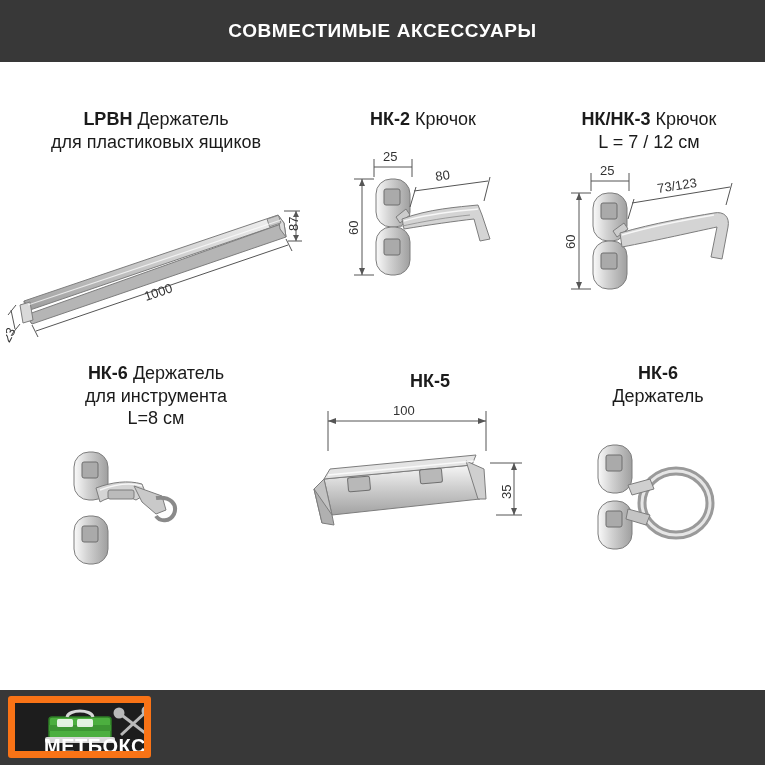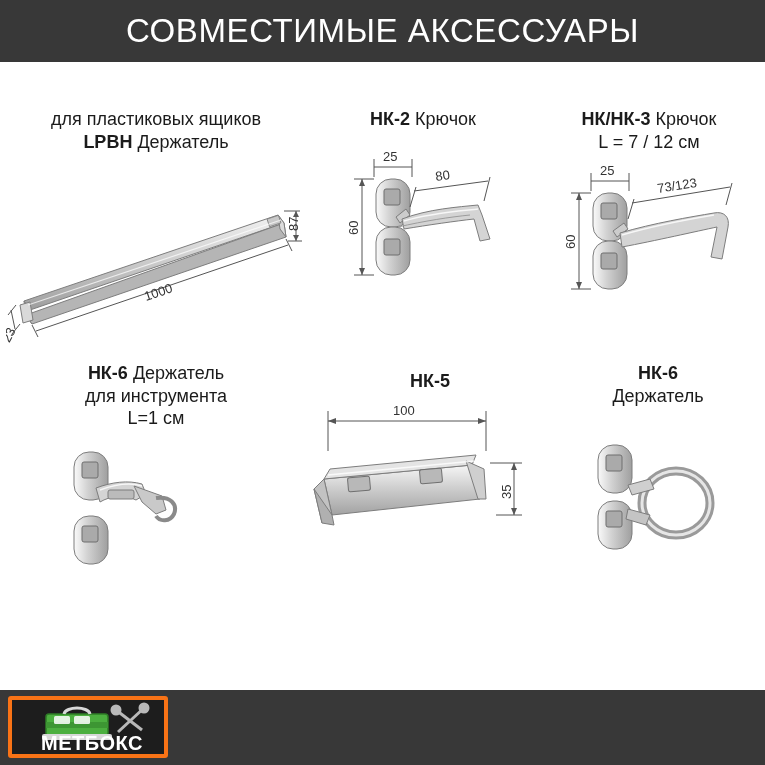--- a/index.html
+++ b/index.html
@@ -21,22 +21,22 @@
     position: absolute;
     left: 0; top: 0;
     width: 765px; height: 62px;
     background: #383838;
     display: flex;
     align-items: center;
     justify-content: center;
   }
   .header-title {
     color: #ffffff;
-    font-size: 33px;
-    font-weight: normal;
+    font-size: 19px;
+    font-weight: bold;
     letter-spacing: 0.6px;
     text-align: center;
   }
 
   
   .grid {
     position: absolute;
     left: 0; top: 62px;
     width: 765px; height: 628px;
   }
@@ -67,23 +67,23 @@
   
   .footer {
     position: absolute;
     left: 0; top: 690px;
     width: 765px; height: 75px;
     background: #383838;
   }
   .logo-box {
     position: absolute;
     left: 8px; top: 6px;
-    width: 160px; height: 62px;
+    width: 143px; height: 62px;
     background: #1d1d1d;
-    border: 4px solid #f97316;
+    border: 7px solid #f97316;
     border-radius: 3px;
     overflow: hidden;
   }
   .logo-text {
     position: absolute;
     left: 0; top: 32px;
     width: 160px;
     text-align: center;
     color: #ffffff;
     font-size: 20px;
@@ -97,23 +97,23 @@
 <div class="page">
 
   <div class="header">
     <div class="header-title">СОВМЕСТИМЫЕ АКСЕССУАРЫ</div>
   </div>
 
   <div class="grid">
 
     <div class="cell" style="left:6px; top:46px; width:300px; height:250px;">
       <div class="cell-title">
-        <div>для пластиковых ящиков</div>
         <div><b>LPBH</b>
           <span>Держатель</span></div>
+        <div>для пластиковых ящиков</div>
       </div>
       <div class="figure">
         <svg width="300" height="190" viewBox="0 0 300 190">
           <defs>
             <linearGradient id="gMetal1" x1="0" y1="0" x2="0" y2="1">
               <stop offset="0%" stop-color="#f2f2f2"></stop>
               <stop offset="45%" stop-color="#cfcfcf"></stop>
               <stop offset="100%" stop-color="#9d9d9d"></stop>
             </linearGradient>
             <linearGradient id="gMetal2" x1="0" y1="0" x2="1" y2="0">
@@ -263,21 +263,21 @@
           <text class="dim-text" x="37" y="96" transform="rotate(-90 37 96)">60</text>
         </svg>
       </div>
     </div>
 
     <div class="cell" style="left:6px; top:300px; width:300px; height:300px;">
       <div class="cell-title">
         <div><b>НК-6</b>
           <span>Держатель</span></div>
         <div>для инструмента</div>
-        <div>L=1 см</div>
+        <div>L=8 см</div>
       </div>
       <div class="figure">
         <svg width="300" height="190" viewBox="0 0 300 190">
           <defs>
             <linearGradient id="gPlate4" x1="0" y1="0" x2="1" y2="0">
               <stop offset="0%" stop-color="#fafafa"></stop>
               <stop offset="40%" stop-color="#d2d2d2"></stop>
               <stop offset="100%" stop-color="#9f9f9f"></stop>
             </linearGradient>
           </defs>

